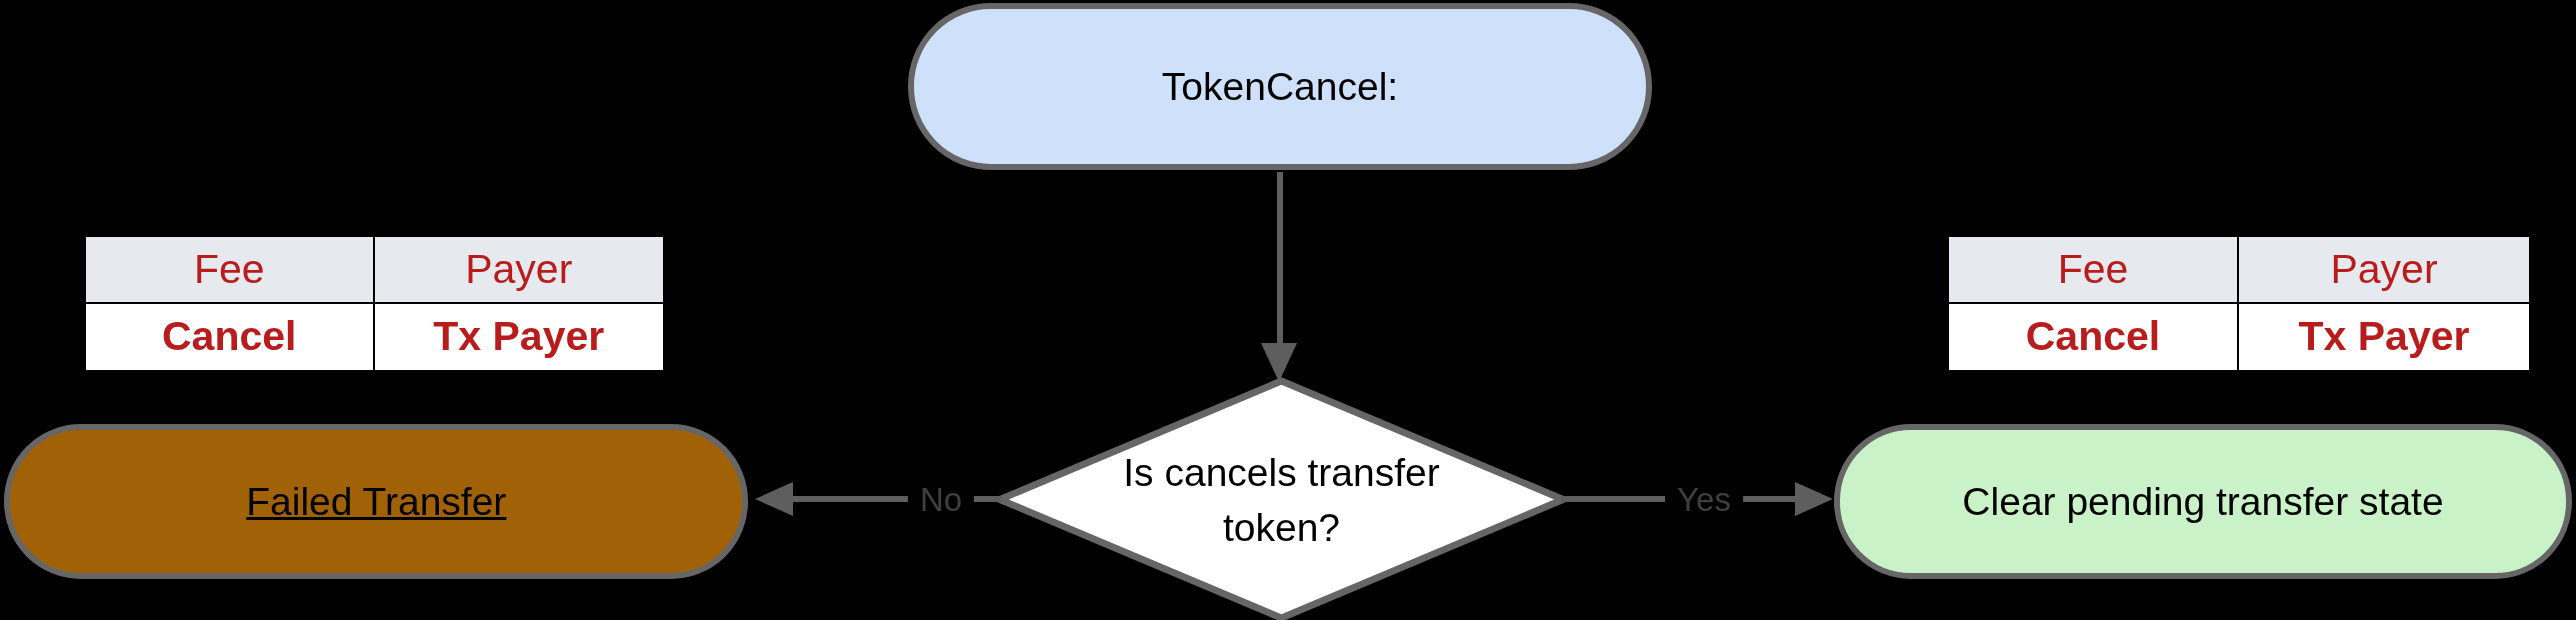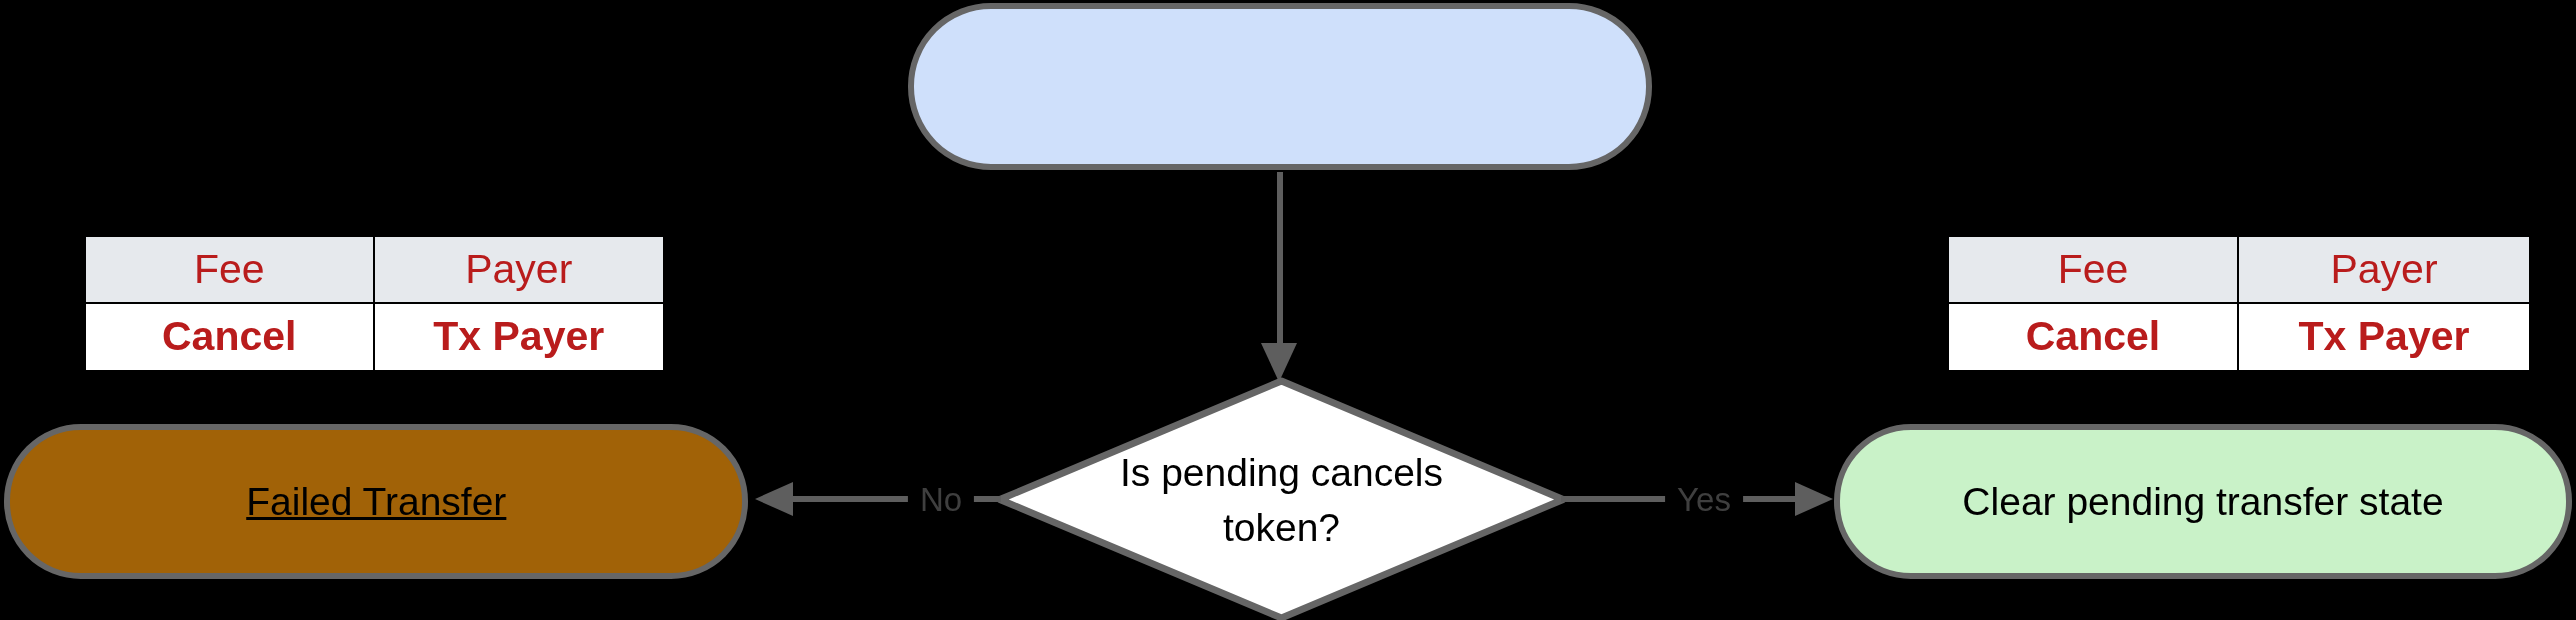--- a/index.html
+++ b/index.html
@@ -109,20 +109,21 @@
   }
   .label-no  { left: 941px; top: 500px; }
   .label-yes { left: 1704px; top: 500px; }
 </style>
 </head>
 <body>
 
 <div id="canvas">
 
   <div class="node node-start">
+    <span>TokenCancel:</span>
   </div>
 
   <div class="fee-table left">
     <div class="fee-cell head col0">Fee</div>
     <div class="fee-cell head">Payer</div>
     <div class="fee-cell body col0">Cancel</div>
     <div class="fee-cell body">Tx Payer</div>
   </div>
 
   <div class="fee-table right">
@@ -133,21 +134,21 @@
   </div>
 
   <div class="edge-line v line-down"></div>
   <div class="arrow-head down"></div>
 
   <div class="diamond-wrap">
     <svg width="577" height="251" viewBox="0 0 672 292">
       <polygon points="336,8 664,146 336,284 8,146" fill="#ffffff" stroke="#666666" stroke-width="8" stroke-linejoin="round"></polygon>
     </svg>
     <div class="diamond-text">
-      <span>Is pending cancels</span>
+      <span>Is cancels transfer</span>
       <span>token?</span>
     </div>
   </div>
 
   <div class="edge-line h line-no"></div>
   <div class="arrow-head left"></div>
   <div class="edge-label label-no">No</div>
 
   <div class="edge-line h line-yes"></div>
   <div class="arrow-head right"></div>

